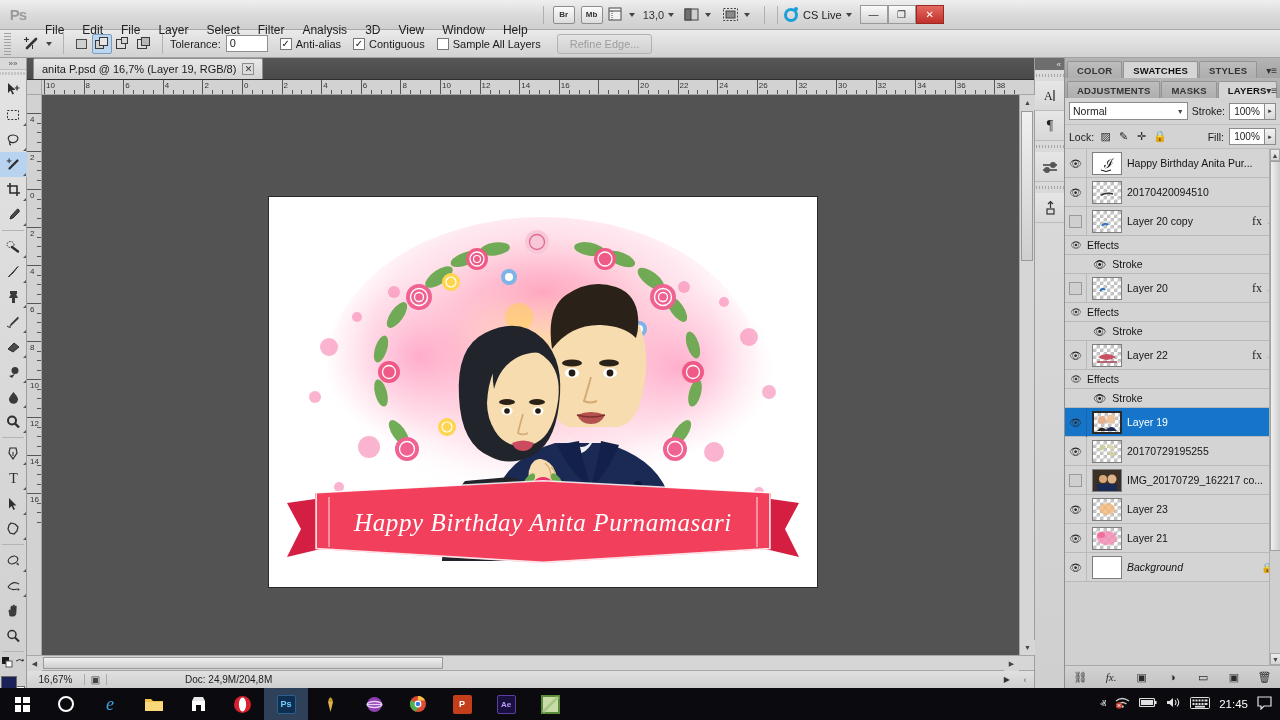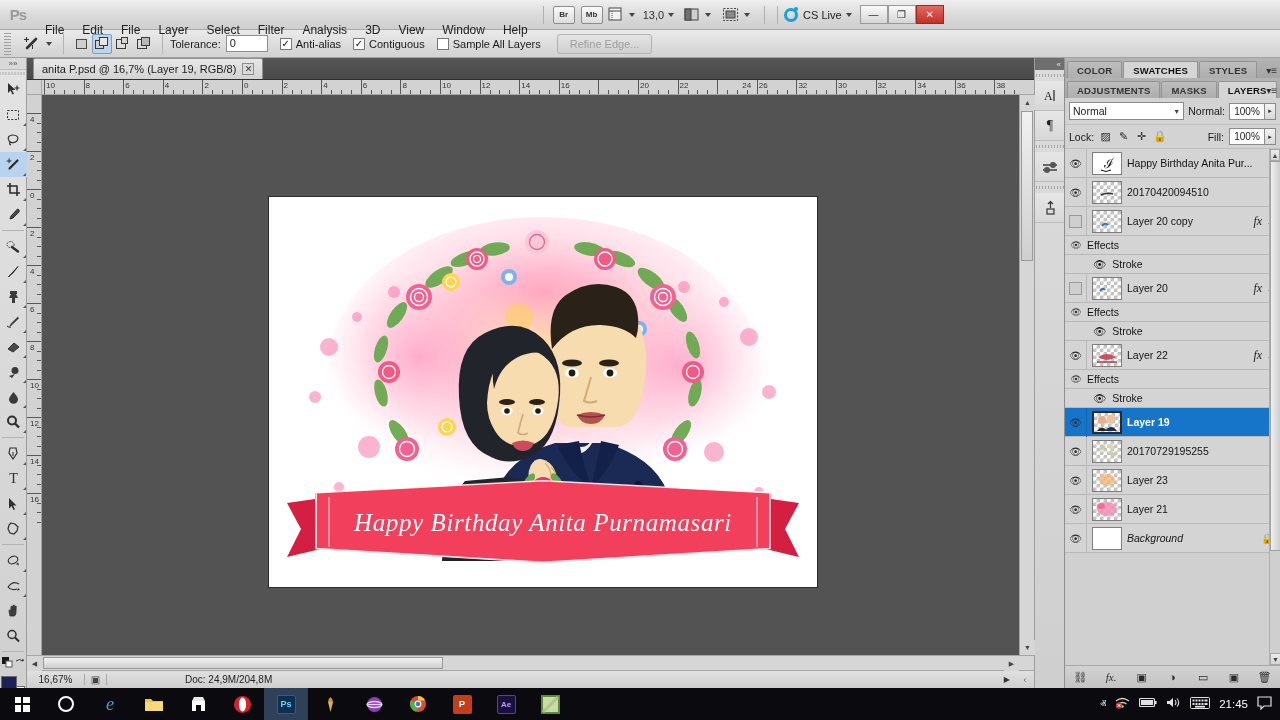--- a/index.html
+++ b/index.html
@@ -190,31 +190,31 @@
     background:linear-gradient(to bottom,#f2f2f2,#d8d8d8);
     display:flex;align-items:center;justify-content:center;font-size:7px;color:#333; }
   .lockrow { display:flex; align-items:center; padding:3px 4px; gap:5px;
     border-bottom:1px solid #bfbfbf; background:#d3d3d3; }
   .lock-ic { font-size:11px; color:#2a2a2a; width:13px; text-align:center; }
 
   .layerlist { flex:1; overflow:hidden; position:relative; background:#d0d0d0; }
   .lrow { display:flex; align-items:center; height:29px; border-bottom:1px solid #b9b9b9;
     background:#d4d4d4; }
   .lrow.selected { background:#1775c9; }
-  .lrow.selected .lname { color:#fff; font-weight:bold; }
+  .lrow.selected .lname { color:#fff; font-weight:normal; }
   .eye { width:22px; height:29px; display:flex; align-items:center; justify-content:center;
     border-right:1px solid #b9b9b9; font-size:10px; color:#2a2a2a; }
   .eye-box { width:13px;height:13px;border:1px solid #9a9a9a;background:#cfcfcf; }
   .thumb { width:30px;height:23px;margin:0 5px; border:1px solid #7e7e7e; position:relative; overflow:hidden;
     background-image:linear-gradient(45deg,#bfbfbf 25%,transparent 25%,transparent 75%,#bfbfbf 75%),
                      linear-gradient(45deg,#bfbfbf 25%,#fff 25%,#fff 75%,#bfbfbf 75%);
     background-size:7px 7px; background-position:0 0,3.5px 3.5px; }
   .thumb.sel-out { border:2px solid #2a2a2a; }
   .lname { flex:1; font-size:10.5px; color:#141414; white-space:nowrap; overflow:hidden; text-overflow:ellipsis; }
-  .fx { font-size:12px; font-style:italic; color:#222; padding-right:5px; font-family:"Liberation Serif",serif; }
+  .fx { font-size:12px; color:#222; padding-right:5px; font-family:"Liberation Serif",serif; }
   .fxarrow { font-size:7px; color:#333; padding-right:6px; }
   .subrow { display:flex; align-items:center; height:19px; border-bottom:1px solid #b9b9b9;
     background:#d4d4d4; font-size:10.5px; color:#141414; }
   .sub-eye { width:22px;text-align:center;font-size:9px;color:#2a2a2a; }
   .sub-ind1 { padding-left:28px; }
   .lpanel-scroll { position:absolute; right:0; top:0; width:11px; height:100%;
     background:#cfcfcf; border-left:1px solid #b0b0b0; }
   .lps-arrow { height:12px; display:flex;align-items:center;justify-content:center;font-size:7px;color:#444;
     background:linear-gradient(to bottom,#ececec,#d4d4d4); border:1px solid #a8a8a8; }
   .lps-thumb { position:absolute; left:0; width:11px;
@@ -595,21 +595,21 @@
             <div class="rlabel" style="left: 598px; top: 1px;">20</div>
             <div class="rtick" style="left: 605.9px; top: 10px; width: 1px; height: 5px;"></div>
             <div class="rtick" style="left: 615.8px; top: 10px; width: 1px; height: 5px;"></div>
             <div class="rtick" style="left: 625.7px; top: 10px; width: 1px; height: 5px;"></div>
             <div class="rtick" style="left: 635.6px; top: 0px; width: 1px; height: 15px;"></div>
             <div class="rlabel" style="left: 637.6px; top: 1px;">22</div>
             <div class="rtick" style="left: 645.5px; top: 10px; width: 1px; height: 5px;"></div>
             <div class="rtick" style="left: 655.4px; top: 10px; width: 1px; height: 5px;"></div>
             <div class="rtick" style="left: 665.3px; top: 10px; width: 1px; height: 5px;"></div>
             <div class="rtick" style="left: 675.2px; top: 0px; width: 1px; height: 15px;"></div>
-            <div class="rlabel" style="left: 677.2px; top: 1px; margin-left: 23px;">24</div>
+            <div class="rlabel" style="left: 677.2px; top: 1px;">24</div>
             <div class="rtick" style="left: 685.1px; top: 10px; width: 1px; height: 5px;"></div>
             <div class="rtick" style="left: 695px; top: 10px; width: 1px; height: 5px;"></div>
             <div class="rtick" style="left: 704.9px; top: 10px; width: 1px; height: 5px;"></div>
             <div class="rtick" style="left: 714.8px; top: 0px; width: 1px; height: 15px;"></div>
             <div class="rlabel" style="left: 716.8px; top: 1px;">26</div>
             <div class="rtick" style="left: 724.7px; top: 10px; width: 1px; height: 5px;"></div>
             <div class="rtick" style="left: 734.6px; top: 10px; width: 1px; height: 5px;"></div>
             <div class="rtick" style="left: 744.5px; top: 10px; width: 1px; height: 5px;"></div>
             <div class="rtick" style="left: 754.4px; top: 0px; width: 1px; height: 15px;"></div>
             <div class="rlabel" style="left: 756.4px; top: 1px;">32</div>
@@ -977,21 +977,21 @@
         <div class="ptab">MASKS</div>
         <div class="ptab active">LAYERS</div>
         <div class="pmenu">▾≡</div>
       </div>
 
       <div class="blendrow">
         <div class="blend-select">
           <span>Normal</span>
           <span style="font-size:7px;color:#444;">▼</span>
         </div>
-        <div class="op-label">Normal:</div>
+        <div class="op-label">Stroke:</div>
         <div style="display:flex">
           <div class="num-field">100%</div>
           <div class="spin">▸</div>
         </div>
       </div>
 
       <div class="lockrow">
         <span class="op-label">Lock:</span>
         <span class="lock-ic">▨</span>
         <span class="lock-ic">✎</span>
@@ -1112,20 +1112,34 @@
           <div class="thumb">
             <svg width="28" height="21" viewBox="0 0 28 21">
                 <ellipse cx="9" cy="7" rx="4" ry="2" fill="#cfcfa0" transform="rotate(-30 9 7)"></ellipse>
                 <ellipse cx="19" cy="13" rx="4" ry="2" fill="#cfcfa0" transform="rotate(30 19 13)"></ellipse>
                 <ellipse cx="18" cy="6" rx="4" ry="2" fill="#d8d8ae" transform="rotate(25 18 6)"></ellipse>
               </svg>
           </div>
           <div class="lname">20170729195255</div>
         </div>
 
+        <div class="lrow">
+          <div class="eye">
+              <div class="eye-box"></div>
+            </div>
+          <div class="thumb" style="background:#2a2a2a">
+            <svg width="28" height="21" viewBox="0 0 28 21">
+                <rect width="28" height="21" fill="#3a3028"></rect>
+                <circle cx="10" cy="9" r="4" fill="#d8a87a"></circle>
+                <circle cx="19" cy="9" r="4.5" fill="#e0b48a"></circle>
+                <rect x="4" y="14" width="20" height="7" fill="#1b2a55"></rect>
+              </svg>
+          </div>
+          <div class="lname">IMG_20170729_162217 co...</div>
+        </div>
 
 
         <div class="lrow">
           <div class="eye">👁</div>
           <div class="thumb">
             <svg width="28" height="21" viewBox="0 0 28 21">
                 <ellipse cx="14" cy="10" rx="8" ry="6" fill="#f3b878" opacity="0.8"></ellipse>
               </svg>
           </div>
           <div class="lname">Layer 23</div>

